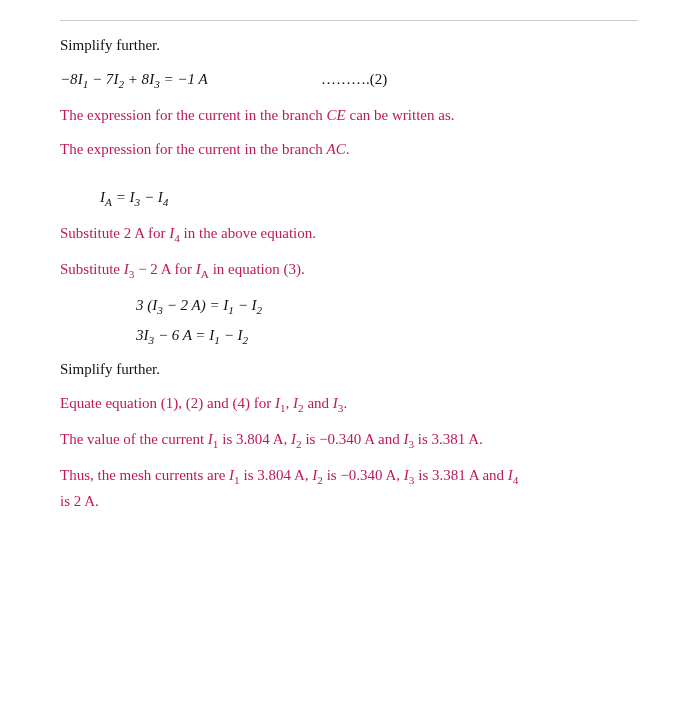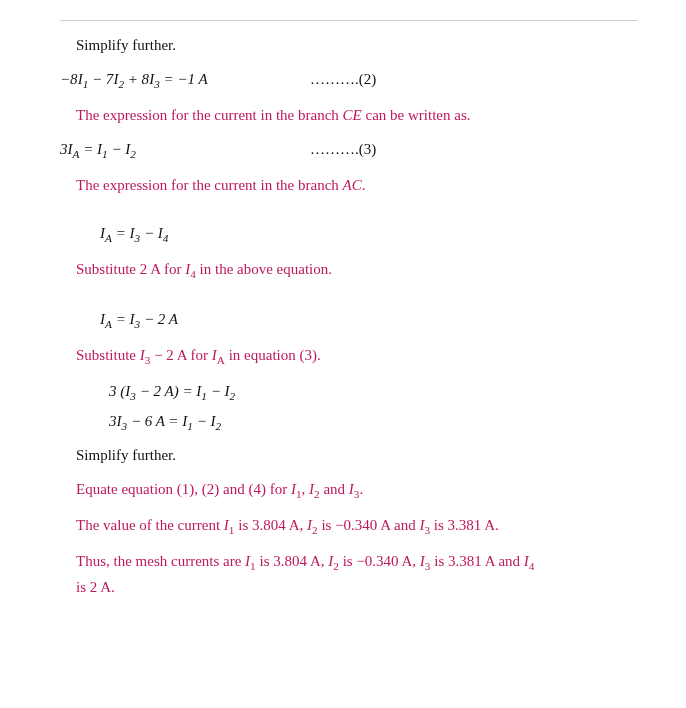--- a/index.html
+++ b/index.html
@@ -30,32 +30,33 @@
     .text-blue {
       color: #be185d;
     }
 
     .math-block {
       margin: 24px 0 6px 40px;
       font-style: italic;
     }
 
     .math-block-indent {
-      margin: 4px 0 4px 49px;
+      margin: 4px 0 4px 76px;
       font-style: italic;
     }
 
     .paragraph {
-      margin: 10px 16px;
+      margin: 10px 0;
     }
 
     .equation-numbered {
       display: flex;
       align-items: baseline;
       margin: 8px 0;
+      gap: 11px;
     }
 
     .equation-numbered .eq-content {
       font-style: italic;
       min-width: 220px;
     }
 
     .equation-numbered .eq-number {
       font-style: normal;
       color: #111;
@@ -91,42 +92,33 @@
     <span class="eq-content">
       −8<em>I</em><sub>1</sub> − 7<em>I</em><sub>2</sub> + 8<em>I</em><sub>3</sub> = −1 A
     </span>
     <span class="eq-number">……….(2)</span>
   </div>
 
   <p class="paragraph text-blue">
     The expression for the <span class="text-blue">current</span> in the branch <em><span class="text-blue">CE</span></em> can be written as.
   </p>
 
-  <div class="equation-numbered">
-    <span class="eq-content">
-      3<em>I</em><sub>A</sub> = <em>I</em><sub>1</sub> − <em>I</em><sub>2</sub>
-    </span>
-    <span class="eq-number">……….(3)</span>
-  </div>
 
   <p class="paragraph text-blue">
     The expression for the <span class="text-blue">current</span> in the branch <em><span class="text-blue">AC</span></em>.
   </p>
 
   <div class="math-block">
     <em>I</em><sub>A</sub> = <em>I</em><sub>3</sub> − <em>I</em><sub>4</sub>
   </div>
 
   <p class="paragraph text-blue">
     Substitute 2 A for <em>I</em><sub>4</sub> in the above equation.
   </p>
 
-  <div class="math-block">
-    <em>I</em><sub>A</sub> = <em>I</em><sub>3</sub> − 2 A
-  </div>
 
   <p class="paragraph text-blue">
     Substitute <em>I</em><sub>3</sub> − 2 A for <em>I</em><sub>A</sub> in equation (3).
   </p>
 
   <div class="math-block-indent">
     3 (<em>I</em><sub>3</sub> − 2 A) = <em>I</em><sub>1</sub> − <em>I</em><sub>2</sub>
   </div>
   <div class="math-block-indent">
     3<em>I</em><sub>3</sub> − 6 A = <em>I</em><sub>1</sub> − <em>I</em><sub>2</sub>

